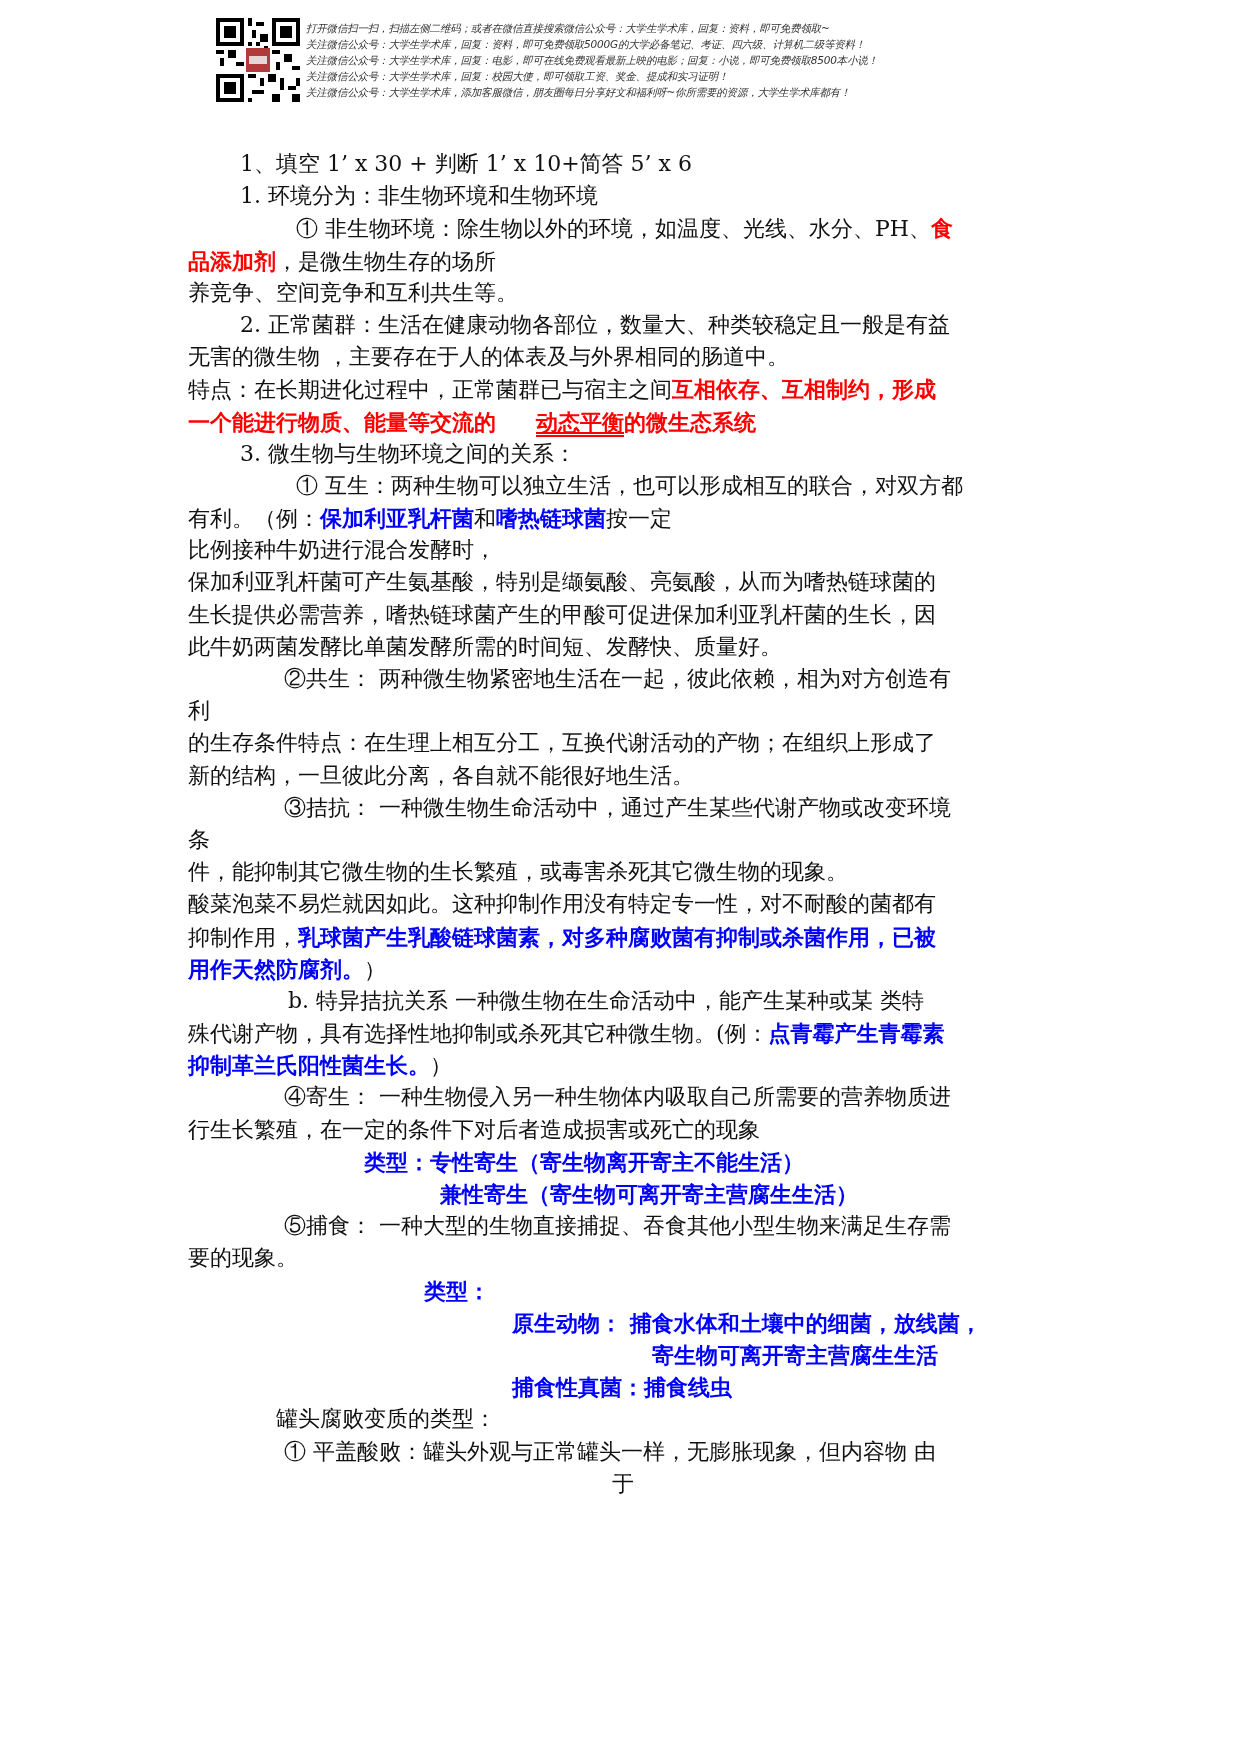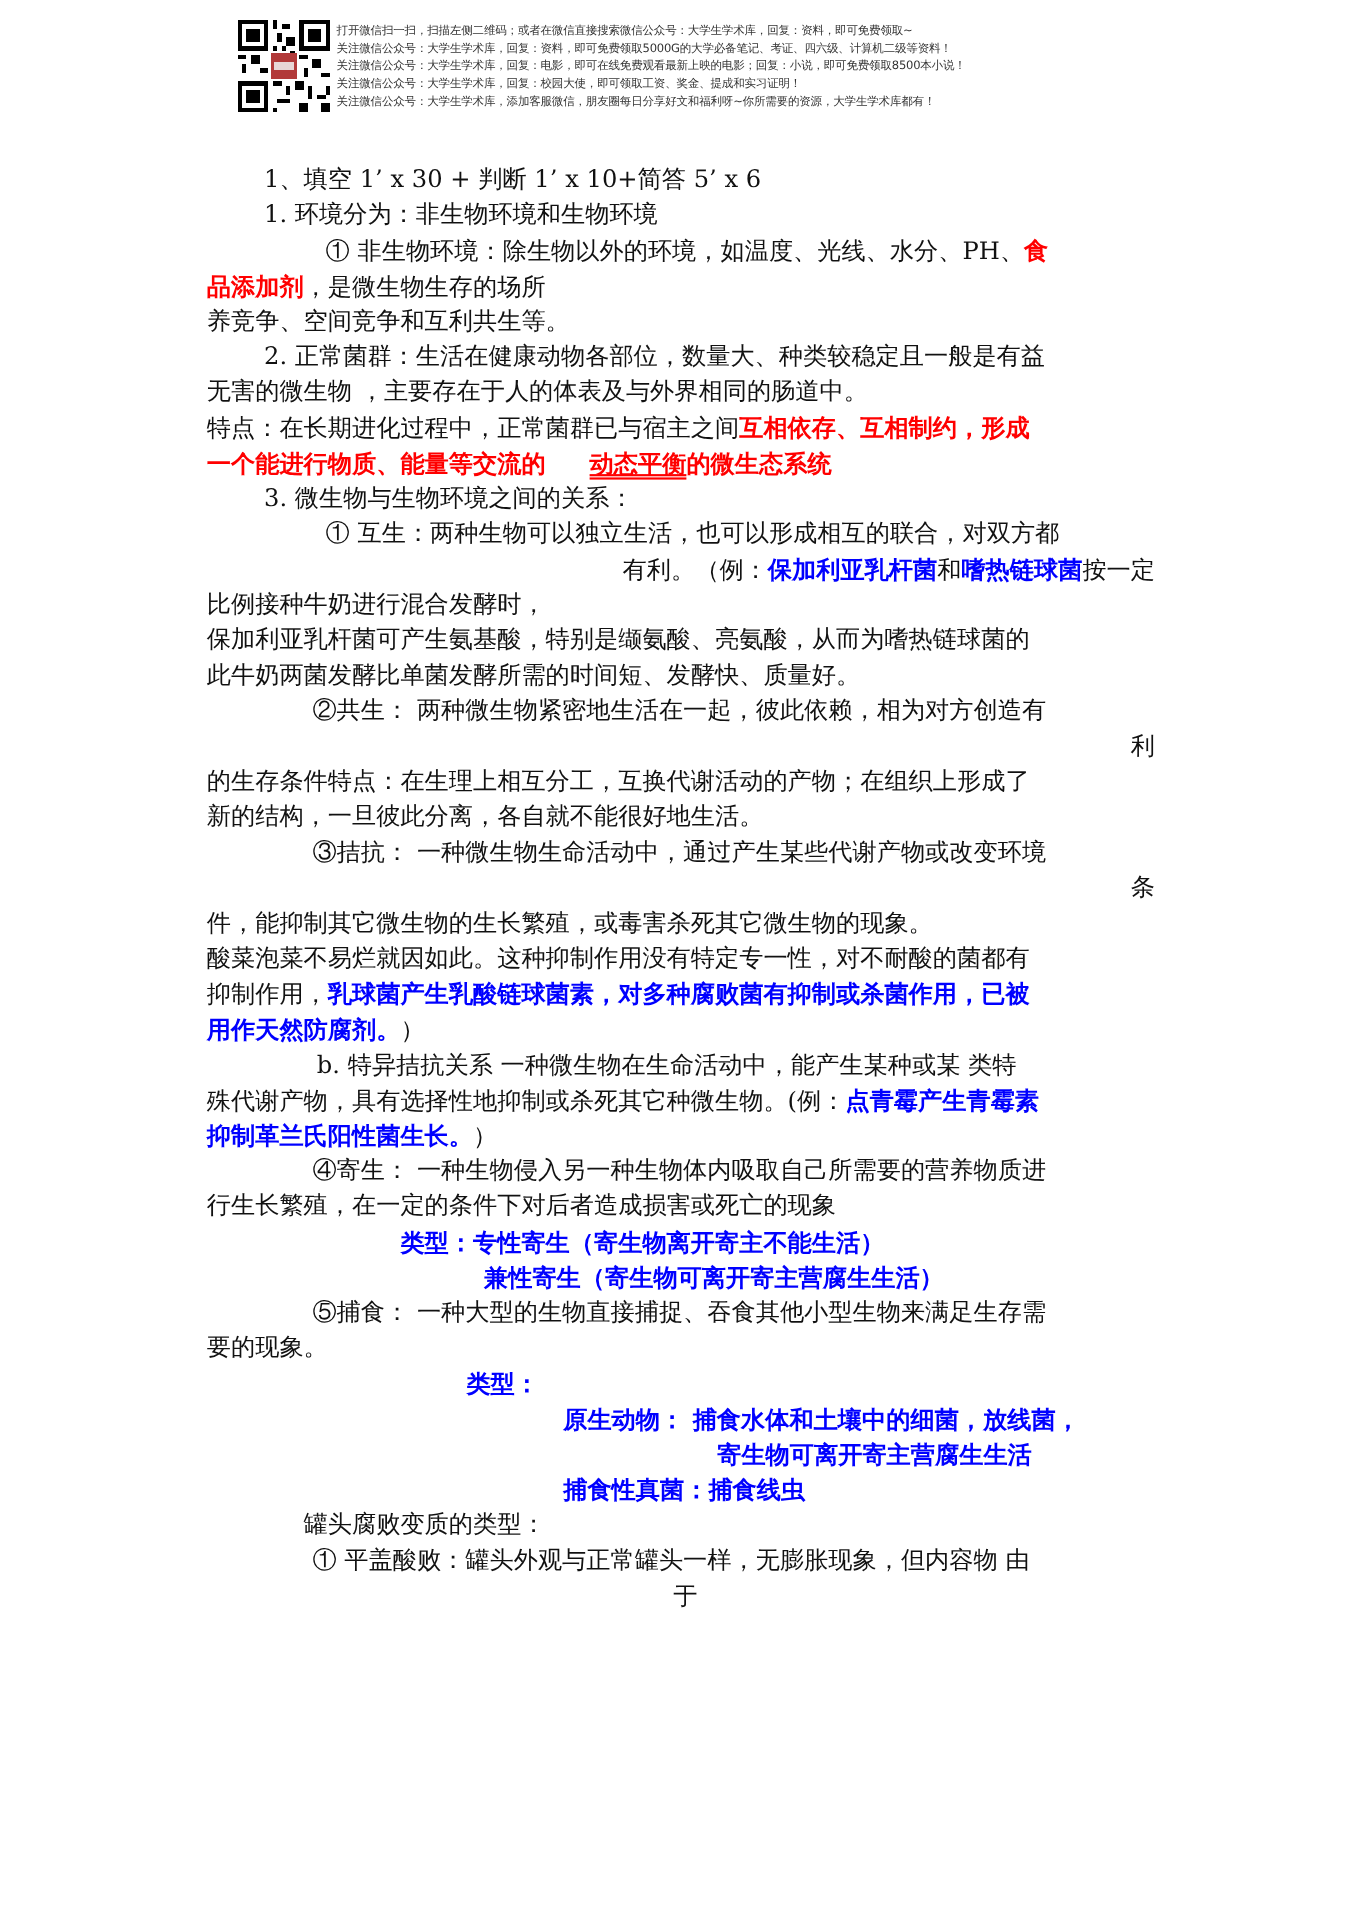--- a/index.html
+++ b/index.html
@@ -1,28 +1,28 @@
 <!DOCTYPE html>
 <html><head>
 <meta charset="utf-8">
 <style>
   html, body { margin: 0; padding: 0; background: #ffffff; }
   body { width: 1240px; height: 1754px; position: relative; overflow: hidden;
          font-family: "DejaVu Serif", "Liberation Serif", serif; color: #111; }
   .header { position: absolute; left: 216px; top: 18px; width: 760px; height: 84px; }
   .qr { position: absolute; left: 0; top: 0; width: 84px; height: 84px; }
-  .promo { position: absolute; left: 90px; top: 2px; width: 700px; }
+  .promo { position: absolute; left: 90px; top: 2px; width: 700px; font-style: italic; }
   .promo-line { font-family: "DejaVu Sans", sans-serif; font-size: 10.5px; line-height: 16px;
                 color: #333; white-space: nowrap; letter-spacing: -0.2px; }
   .page { position: absolute; left: 188px; top: 148px; width: 862px; }
   .line { font-size: 22px; line-height: 32.2px; white-space: nowrap; position: relative; height: 32.2px; }
   .red { color: #ff0000; font-weight: bold; }
   .blue { color: #0000ff; font-weight: bold; }
   .dbl { text-decoration: underline double; text-decoration-color: #ff0000; margin-left: 40px; }
-  .right { text-align: right; }
+  .right { }
 </style>
 </head>
 <body>
 
 <div class="header">
   <svg class="qr" viewBox="0 0 21 21" shape-rendering="crispEdges">
     <rect width="21" height="21" fill="#fff"></rect>
     <g fill="#000">
       <rect x="0" y="0" width="7" height="7"></rect>
         <rect x="1" y="1" width="5" height="5" fill="#fff"></rect>
@@ -84,20 +84,21 @@
   <div class="line">无害的微生物 ，主要存在于人的体表及与外界相同的肠道中。</div>
   <div class="line"><span>特点：在长期进化过程中，正常菌群已与宿主之间</span><span class="red">互相依存、互相制约，形成</span></div>
   <div class="line"><span class="red">一个能进行物质、能量等交流的</span><span class="red dbl">动态平衡</span><span class="red">的微生态系统</span></div>
 
   <div class="line" style="padding-left:52px">3. 微生物与生物环境之间的关系：</div>
 
   <div class="line" style="padding-left:108px">① 互生：两种生物可以独立生活，也可以形成相互的联合，对双方都</div>
   <div class="line right"><span>有利。（例：</span><span class="blue">保加利亚乳杆菌</span><span>和</span><span class="blue">嗜热链球菌</span><span>按一定</span></div>
   <div class="line">比例接种牛奶进行混合发酵时，</div>
   <div class="line">保加利亚乳杆菌可产生氨基酸，特别是缬氨酸、亮氨酸，从而为嗜热链球菌的</div>
+  <div class="line">生长提供必需营养，嗜热链球菌产生的甲酸可促进保加利亚乳杆菌的生长，因</div>
   <div class="line">此牛奶两菌发酵比单菌发酵所需的时间短、发酵快、质量好。</div>
 
   <div class="line" style="padding-left:96px">②共生：  两种微生物紧密地生活在一起，彼此依赖，相为对方创造有</div>
   <div class="line right">利</div>
   <div class="line">的生存条件特点：在生理上相互分工，互换代谢活动的产物；在组织上形成了</div>
   <div class="line">新的结构，一旦彼此分离，各自就不能很好地生活。</div>
 
   <div class="line" style="padding-left:96px">③拮抗：  一种微生物生命活动中，通过产生某些代谢产物或改变环境</div>
   <div class="line right">条</div>
   <div class="line">件，能抑制其它微生物的生长繁殖，或毒害杀死其它微生物的现象。</div>

